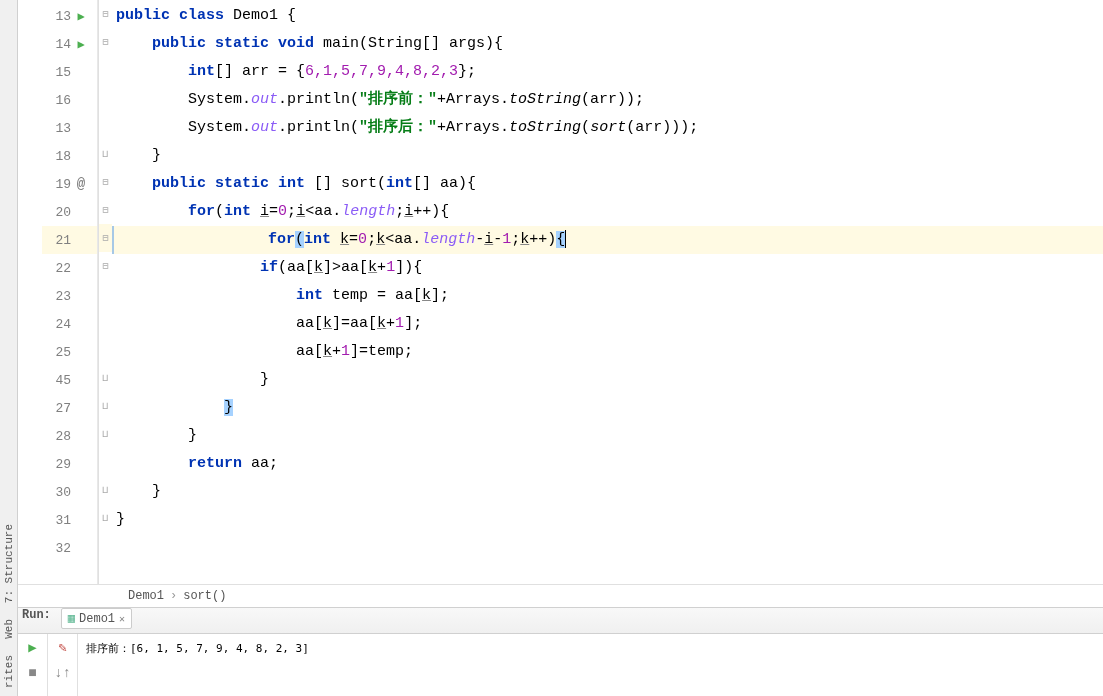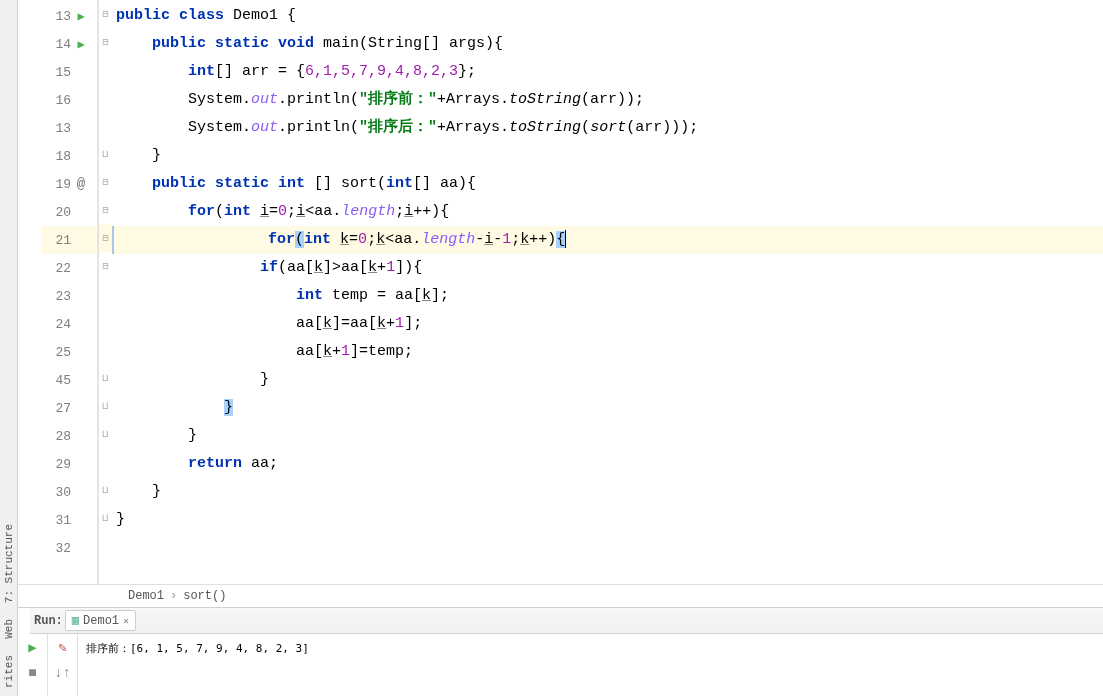--- a/index.html
+++ b/index.html
@@ -25,21 +25,21 @@
 .kw { color:#0033b3; font-weight:bold; }
 .str { color:#067d17; font-weight:bold; }
 .num-lit { color:#a21caf; }
 .field { color:#8b5cf6; font-style:italic; }
 .italic { font-style:italic; }
 .under { text-decoration:underline; text-decoration-color:#888; }
 .sel { background:#a6d2ff; }
 .caret-bar { position:absolute; left:0; width:2px; height:100%; background:#a6c8e6; }
 .crumbs { height:24px; background:#fff; border-top:1px solid #e0e0e0; border-bottom:1px solid #d0d0d0; display:flex; align-items:center; padding-left:110px; font-size:12px; color:#555; gap:6px; }
 .crumbs .sep { color:#999; }
-.run-header { height:26px; background:linear-gradient(#f8f8f8,#f0f0f0); border-bottom:1px solid #d0d0d0; display:flex; align-items:center; padding-left:4px; font-size:12px; color:#555; gap:2px;margin-left:12px; }
+.run-header { height:26px; background:linear-gradient(#f8f8f8,#f0f0f0); border-bottom:1px solid #d0d0d0; display:flex; align-items:flex-start; padding-left:4px; font-size:12px; color:#555; gap:10px; }
 .run-header .lbl { font-weight:bold; }
 .tab-pill { display:flex; align-items:center; gap:4px; padding:2px 6px; background:#fff; border:1px solid #ccc; border-radius:2px; }
 .run-panel { flex:0 0 62px; display:flex; background:#fff; }
 .run-toolbar { width:30px; display:flex; flex-direction:column; border-right:1px solid #e0e0e0; }
 .tb-btn { height:26px; display:flex; align-items:center; justify-content:center; font-size:14px; cursor:pointer; }
 .tb-btn.green { color:#4caf50; }
 .tb-btn.gray { color:#888; }
 .tb-btn.red { color:#c0453e; }
 .run-toolbar2 { width:30px; display:flex; flex-direction:column; border-right:1px solid #e0e0e0; }
 .console { flex:1; padding:4px 8px; font-size:11px; line-height:22px; }

